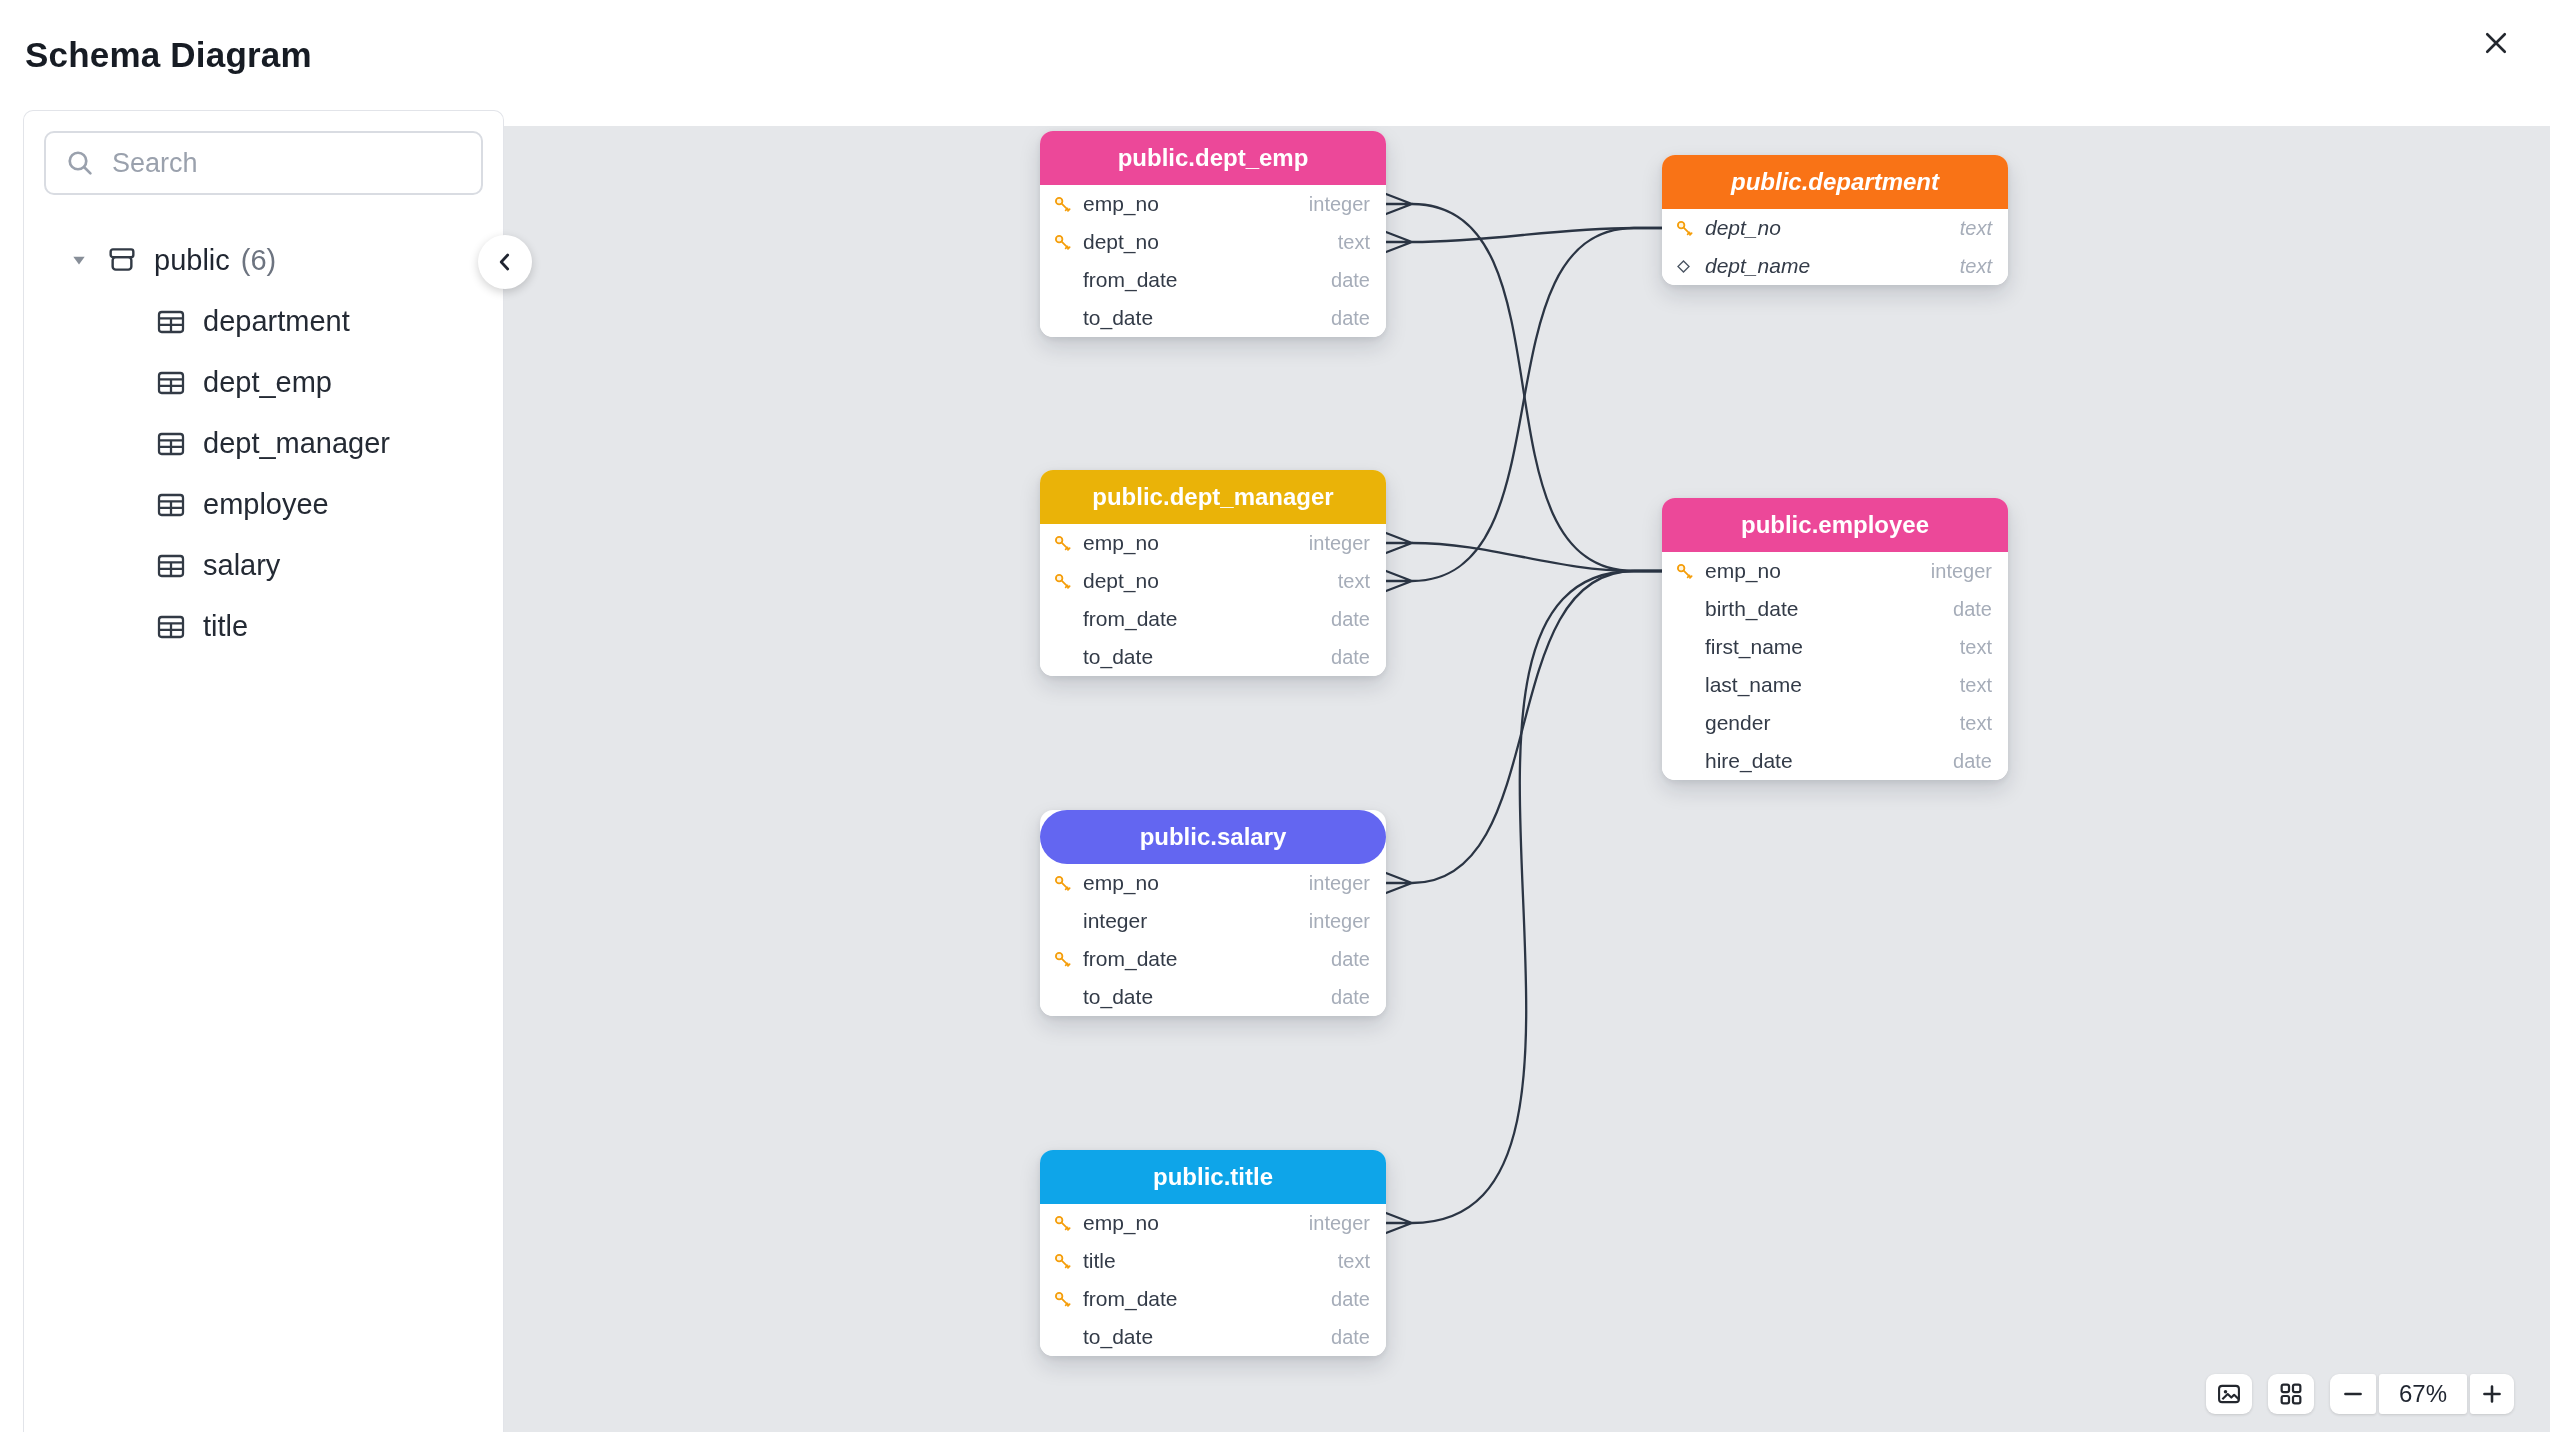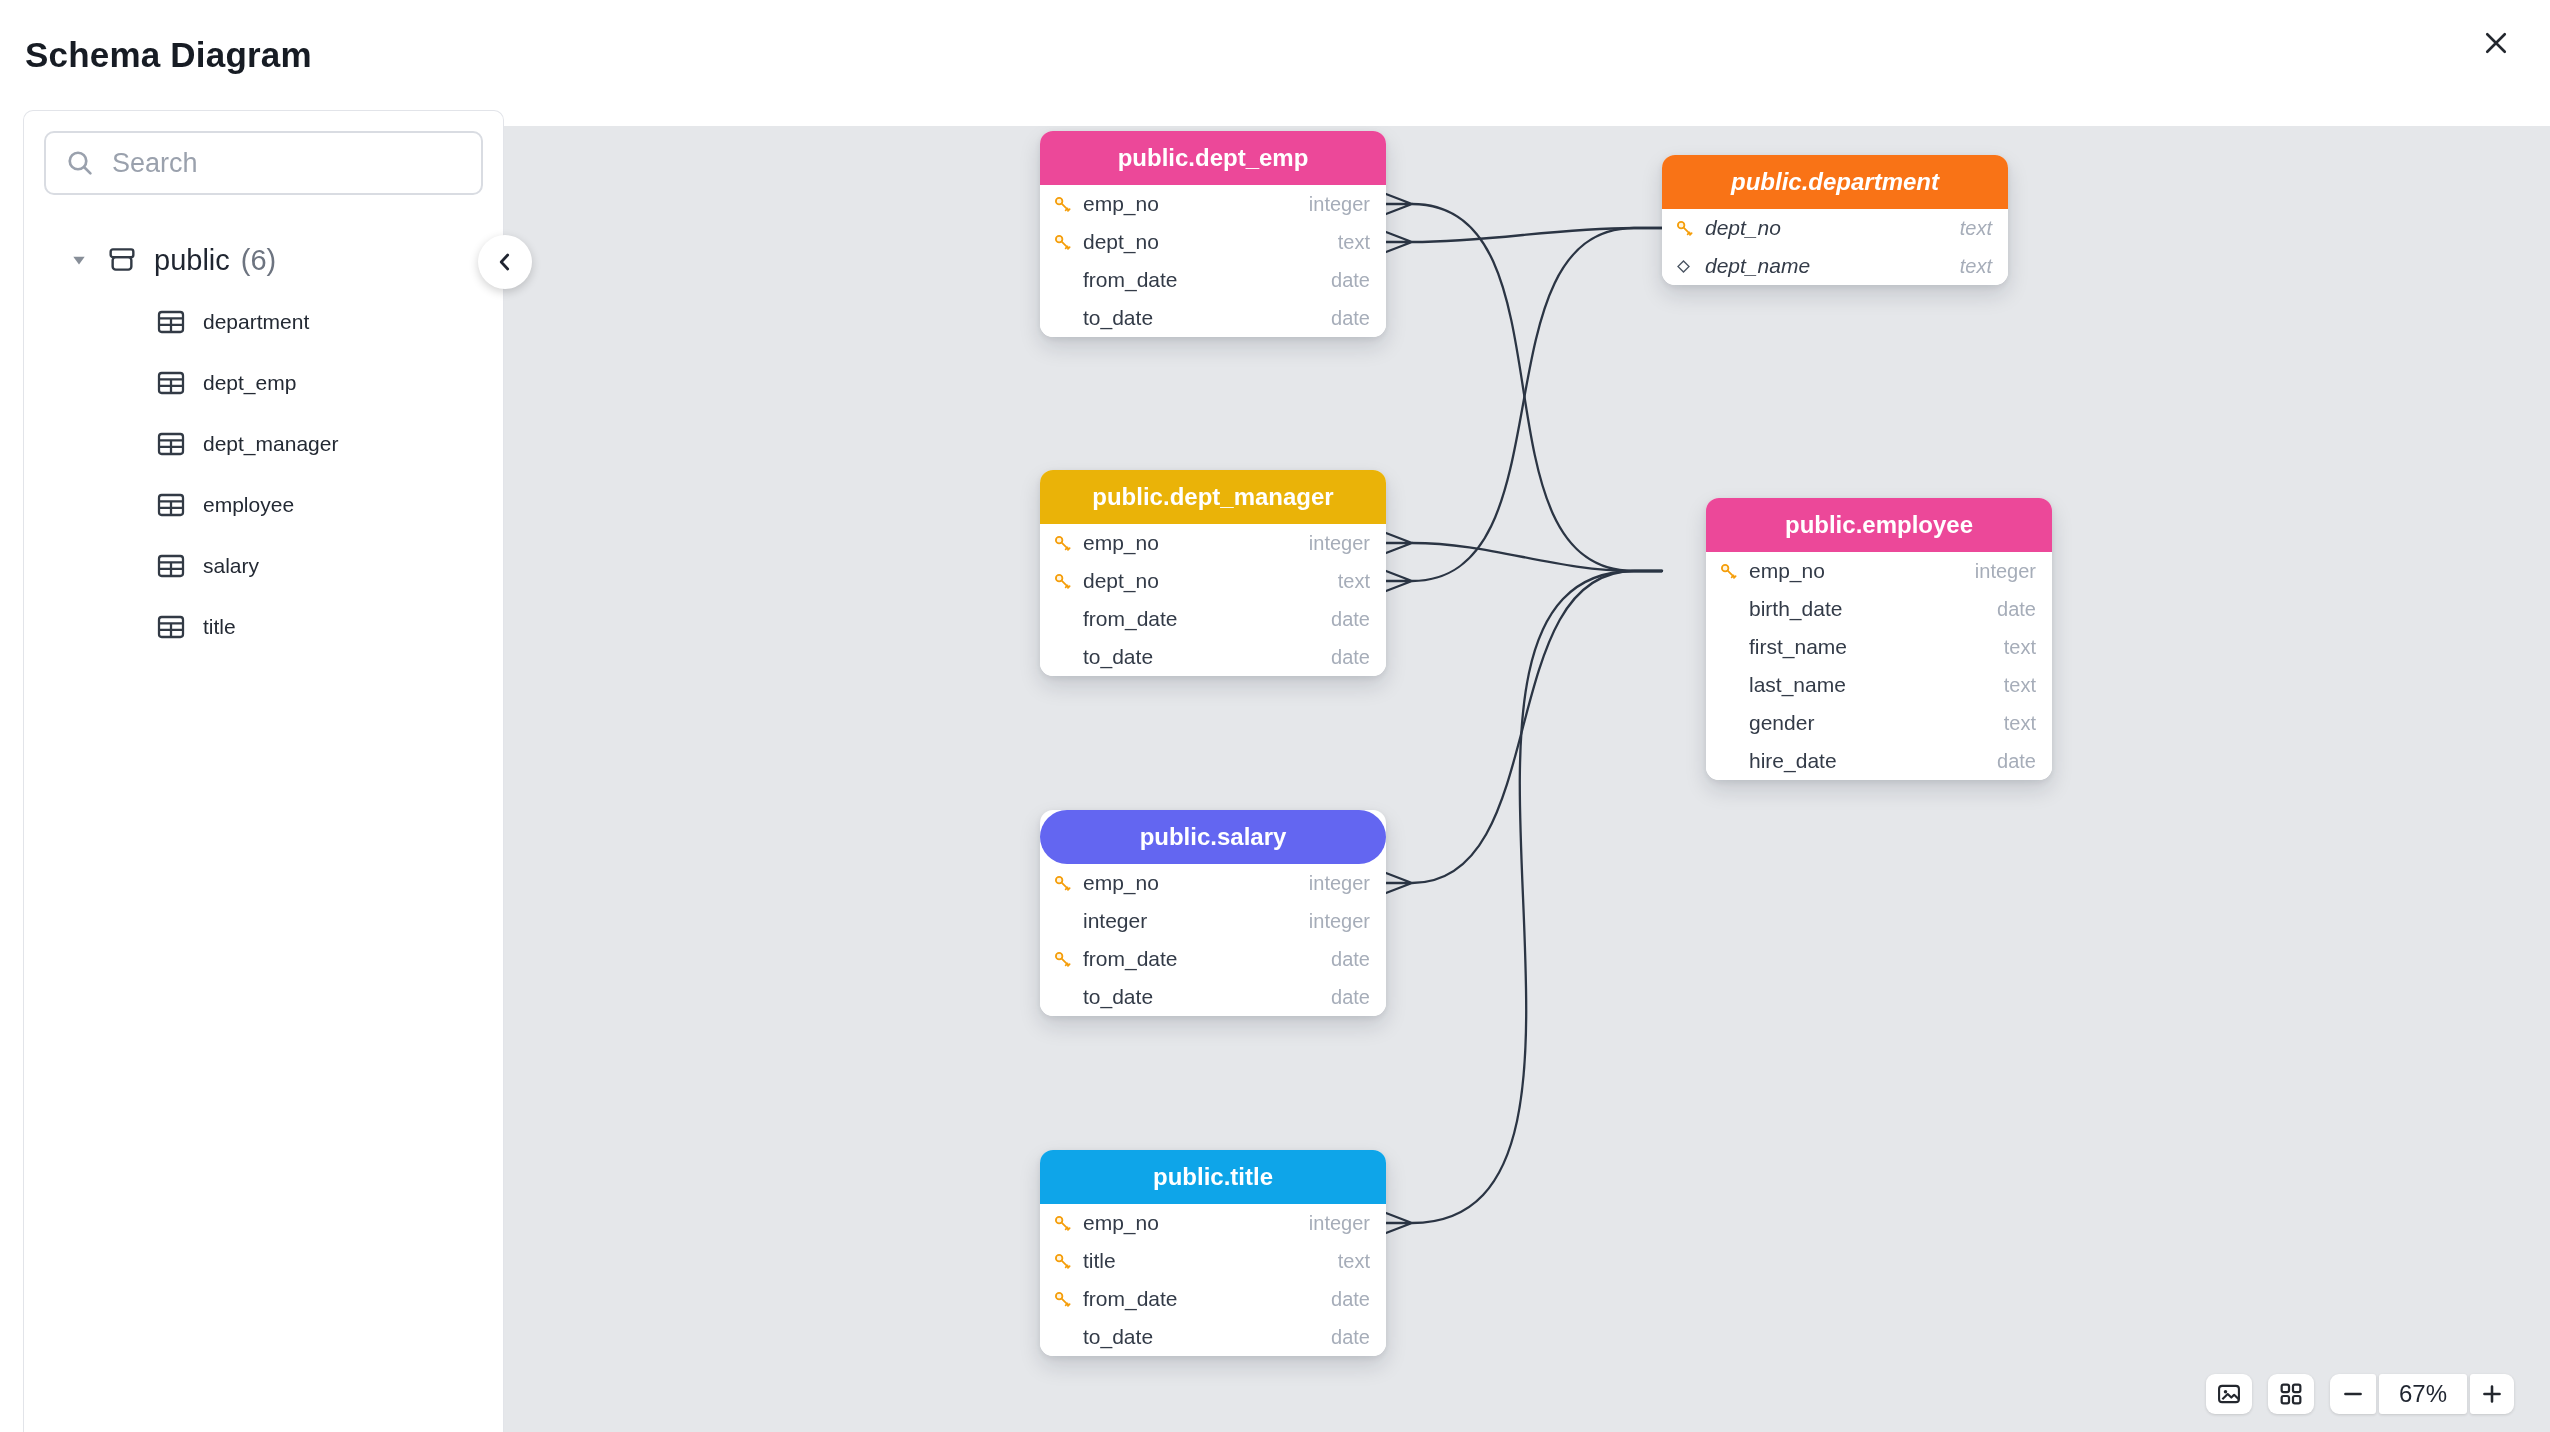--- a/index.html
+++ b/index.html
@@ -32,21 +32,21 @@
   #search-wrap{margin:20px;height:64px;box-sizing:border-box;border:2px solid #d9dce2;border-radius:10px;
     display:flex;align-items:center;padding:0 18px;gap:14px;background:#fff;}
   #search-input{border:none;outline:none;flex:1;font-size:27px;color:#737373;background:transparent;
     font-family:"Liberation Sans",sans-serif;}
   #search-input::placeholder{color:#9aa1ad;}
   #tree{padding-top:14px;}
   .tree-schema{display:flex;align-items:center;height:62px;padding-left:46px;gap:15px;cursor:pointer;}
   .schema-label{font-size:29px;color:#1f2530;font-weight:500;text-align:center;}
   .schema-count{font-size:29px;color:#6d7480;}
   .tree-item{display:flex;align-items:center;height:61px;padding-left:131px;gap:16px;cursor:pointer;}
-  .tlabel{font-size:21px;color:#242a34;}
+  .tlabel{font-size:29px;color:#242a34;}
   #collapse-btn{position:absolute;left:478px;top:235px;width:54px;height:54px;border-radius:50%;border:none;
     background:#fff;box-shadow:0 3px 10px rgba(0,0,0,.18);display:flex;align-items:center;justify-content:center;
     z-index:6;cursor:pointer;}
   
   #controls{position:absolute;right:36px;bottom:18px;display:flex;align-items:center;gap:16px;z-index:5;}
   .ctl-btn{width:46px;height:40px;background:#fff;border:none;border-radius:9px;
     box-shadow:0 1px 3px rgba(0,0,0,.14);display:flex;align-items:center;justify-content:center;cursor:pointer;padding:0;}
   #zoom-group{display:flex;gap:3px;align-items:center;}
   #zoom-group .seg{height:40px;background:#fff;box-shadow:0 1px 3px rgba(0,0,0,.14);
     display:flex;align-items:center;justify-content:center;border:none;cursor:pointer;padding:0;}
@@ -150,21 +150,21 @@
       <span class="ficon"></span>
       <span class="fname">from_date</span>
       <span class="ftype">date</span>
       </div>
       <div class="frow">
       <span class="ficon"></span>
       <span class="fname">to_date</span>
       <span class="ftype">date</span>
       </div>
     </div>
-    <div class="node" style="left: 1662px; top: 498px; width: 346px; margin-left: 44px;">
+    <div class="node" style="left: 1662px; top: 498px; width: 346px;">
       <div class="node-head" style="background: rgb(236, 72, 153);">public.employee</div>
       <div class="frow">
       <span class="ficon">
           <svg width="21" height="21" viewBox="0 0 20 20" fill="none" stroke="#f59e0b" stroke-width="1.7" stroke-linecap="round">
             <circle cx="6.8" cy="6.8" r="3.1" fill="#fff4dd"></circle>
             <path d="M9.2 9.2l6 6M13 15.6l1.8-1.8M15.2 16l1.6-1.6"></path>
           </svg>
         </span>
       <span class="fname">emp_no</span>
       <span class="ftype">integer</span>

